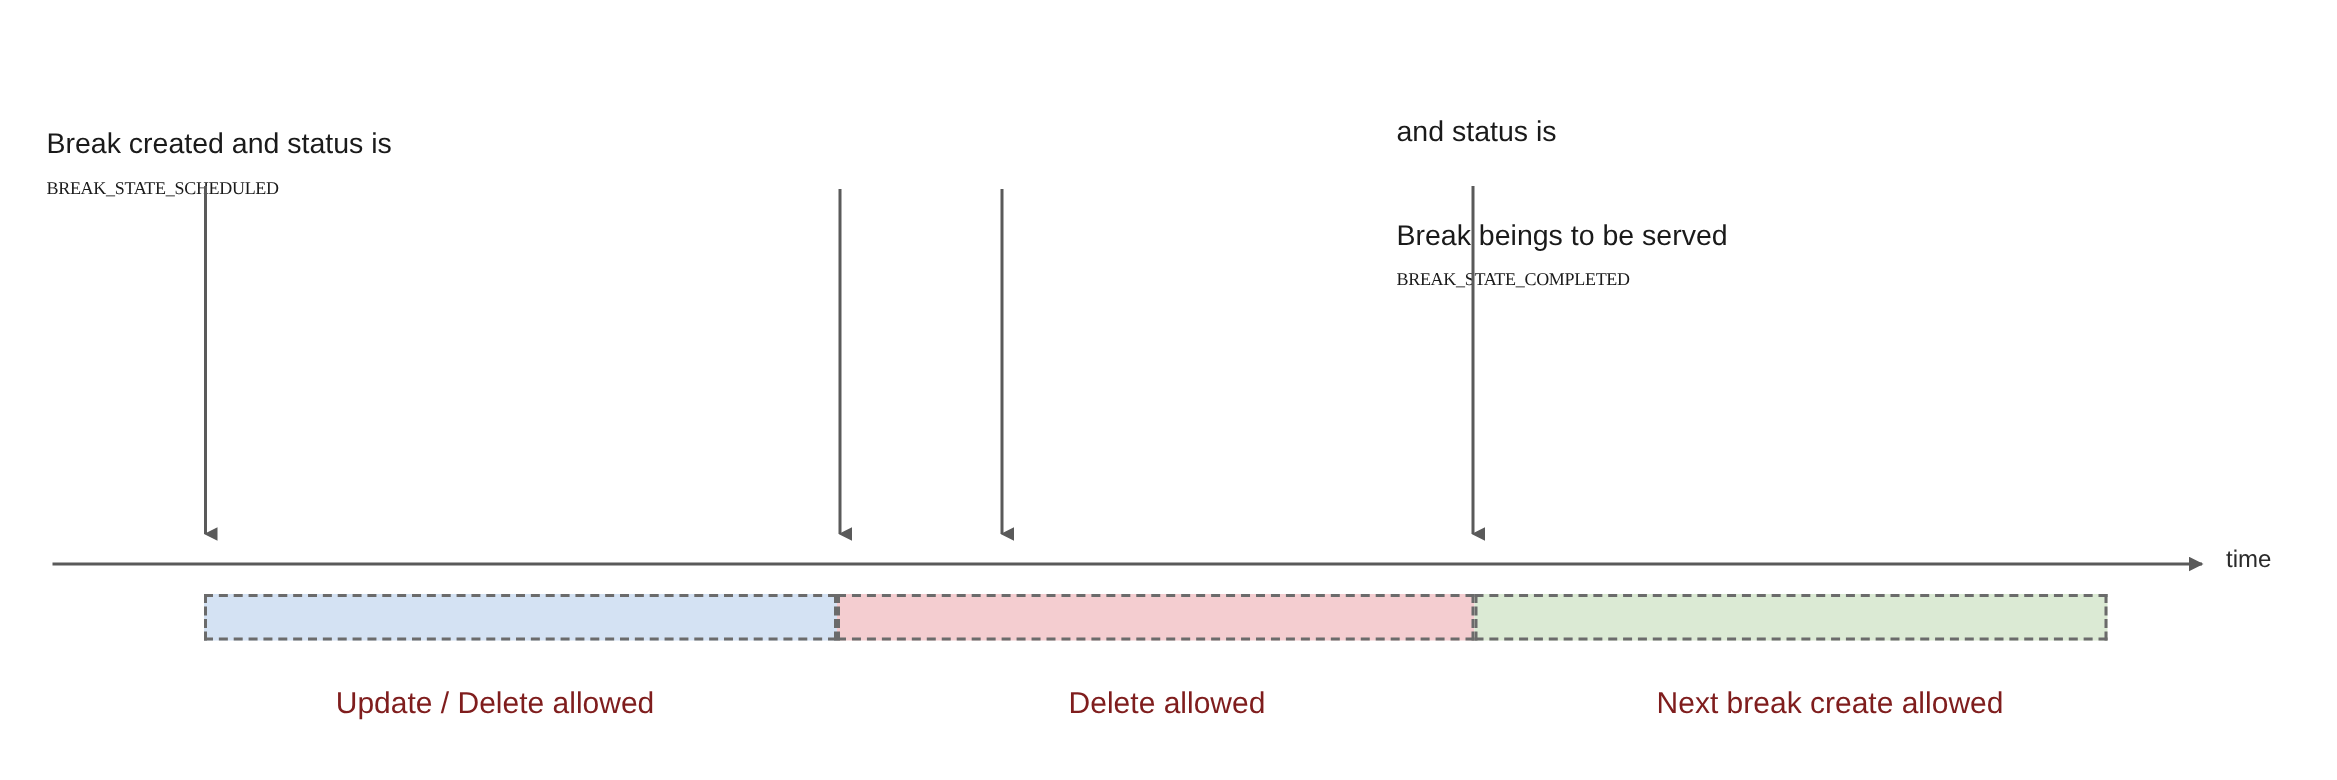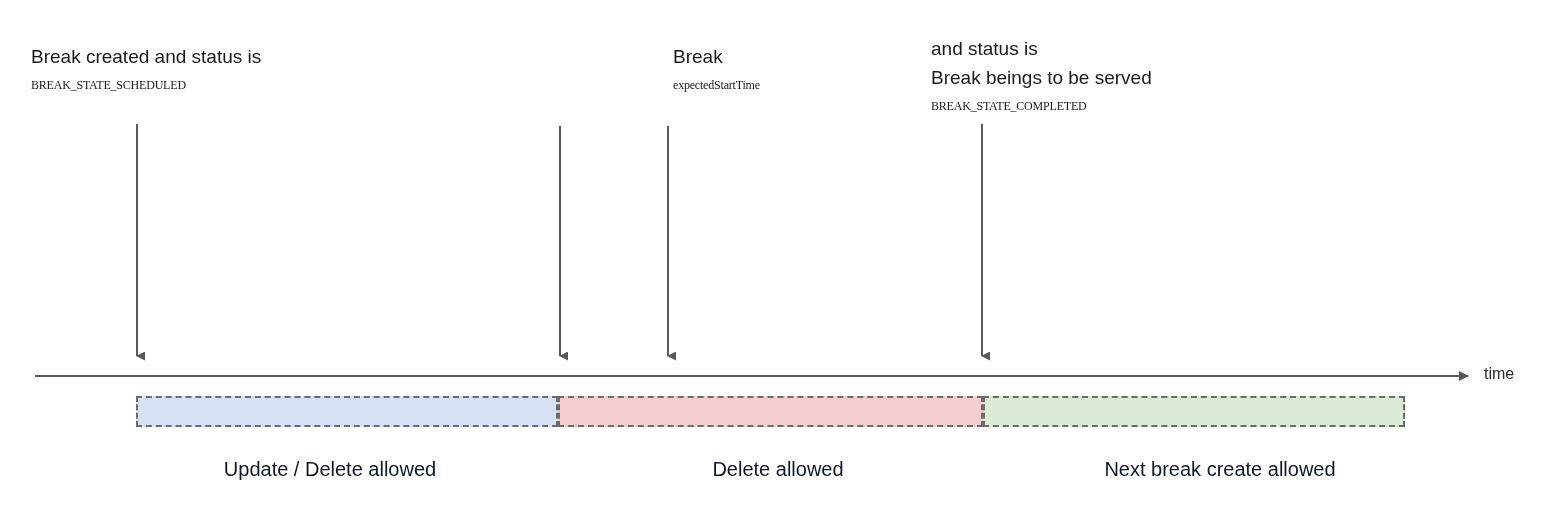--- a/index.html
+++ b/index.html
@@ -28,20 +28,21 @@
     color: #1a1a1a;
     white-space: nowrap;
   }
   .annot .mono {
     font-family: Liberation Serif, serif;
     font-size: 12px;
     letter-spacing: -0.2px;
   }
   .annot .prose {
     font-family: "Liberation Sans", sans-serif;
+    margin-top: 40px;
   }
   .annot div { display: block; }
 
   #annot-0 { left: 31px;  top: 42px; }
   #annot-1 { left: 355px; top: 42px; }
   #annot-2 { left: 673px; top: 42px; }
   #annot-3 { left: 931px; top: 34px; }
 
   
   #vector {
@@ -68,41 +69,37 @@
     top: 365px;
     font-size: 16px;
     color: #2b2b2b;
   }
 
   
   .caption {
     position: absolute;
     top: 458px;
     font-size: 20px;
-    color: #0f172a;
+    color: #7f1d1d;
     text-align: center;
     white-space: nowrap;
     transform: translateX(-50%);
   }
 </style>
 </head>
 <body>
 
 <div id="diagram">
 
   <div class="annot" id="annot-0">
     <div class="prose">Break created and status is</div>
     <div class="mono">BREAK_STATE_SCHEDULED</div>
   </div>
 
 
-  <div class="annot" id="annot-2">
-    <div class="prose">Break</div>
-    <div class="mono">expectedStartTime</div>
-  </div>
 
   <div class="annot" id="annot-3">
     <div class="prose">and status is</div>
     <div class="prose">Break beings to be served</div>
     <div class="mono">BREAK_STATE_COMPLETED</div>
   </div>
 
   <svg id="vector" viewBox="0 0 1558 520">
     <defs>
       <marker id="down-head" markerWidth="9" markerHeight="9" refX="4.5" refY="8" orient="auto" markerUnits="userSpaceOnUse">

